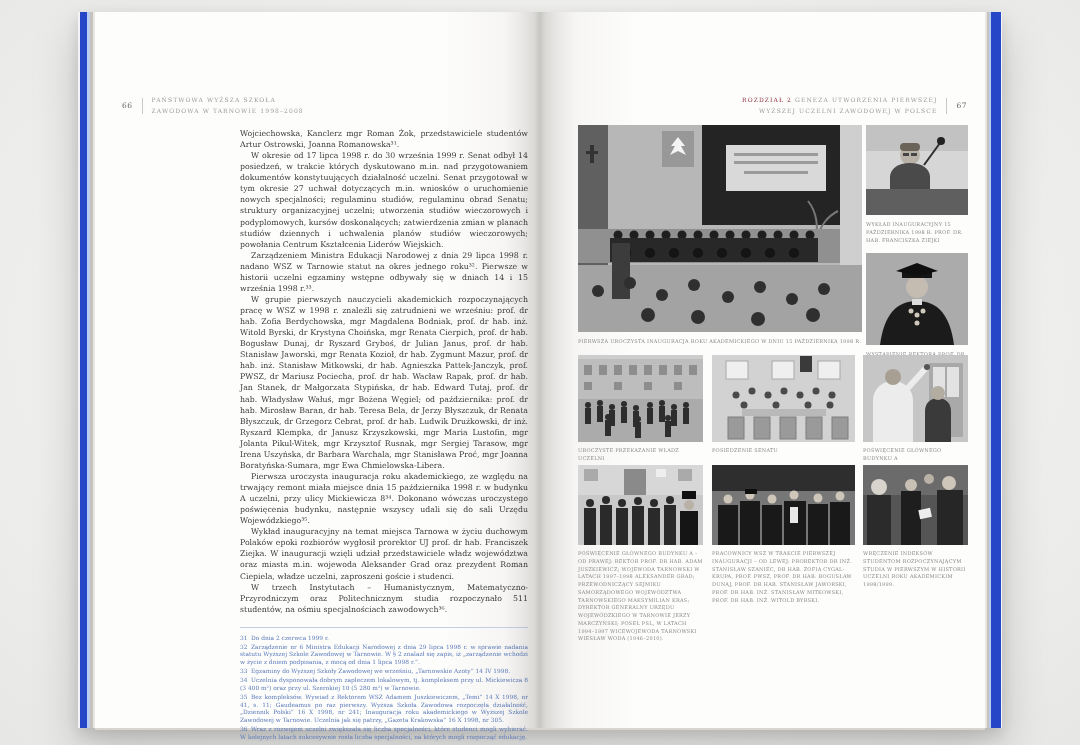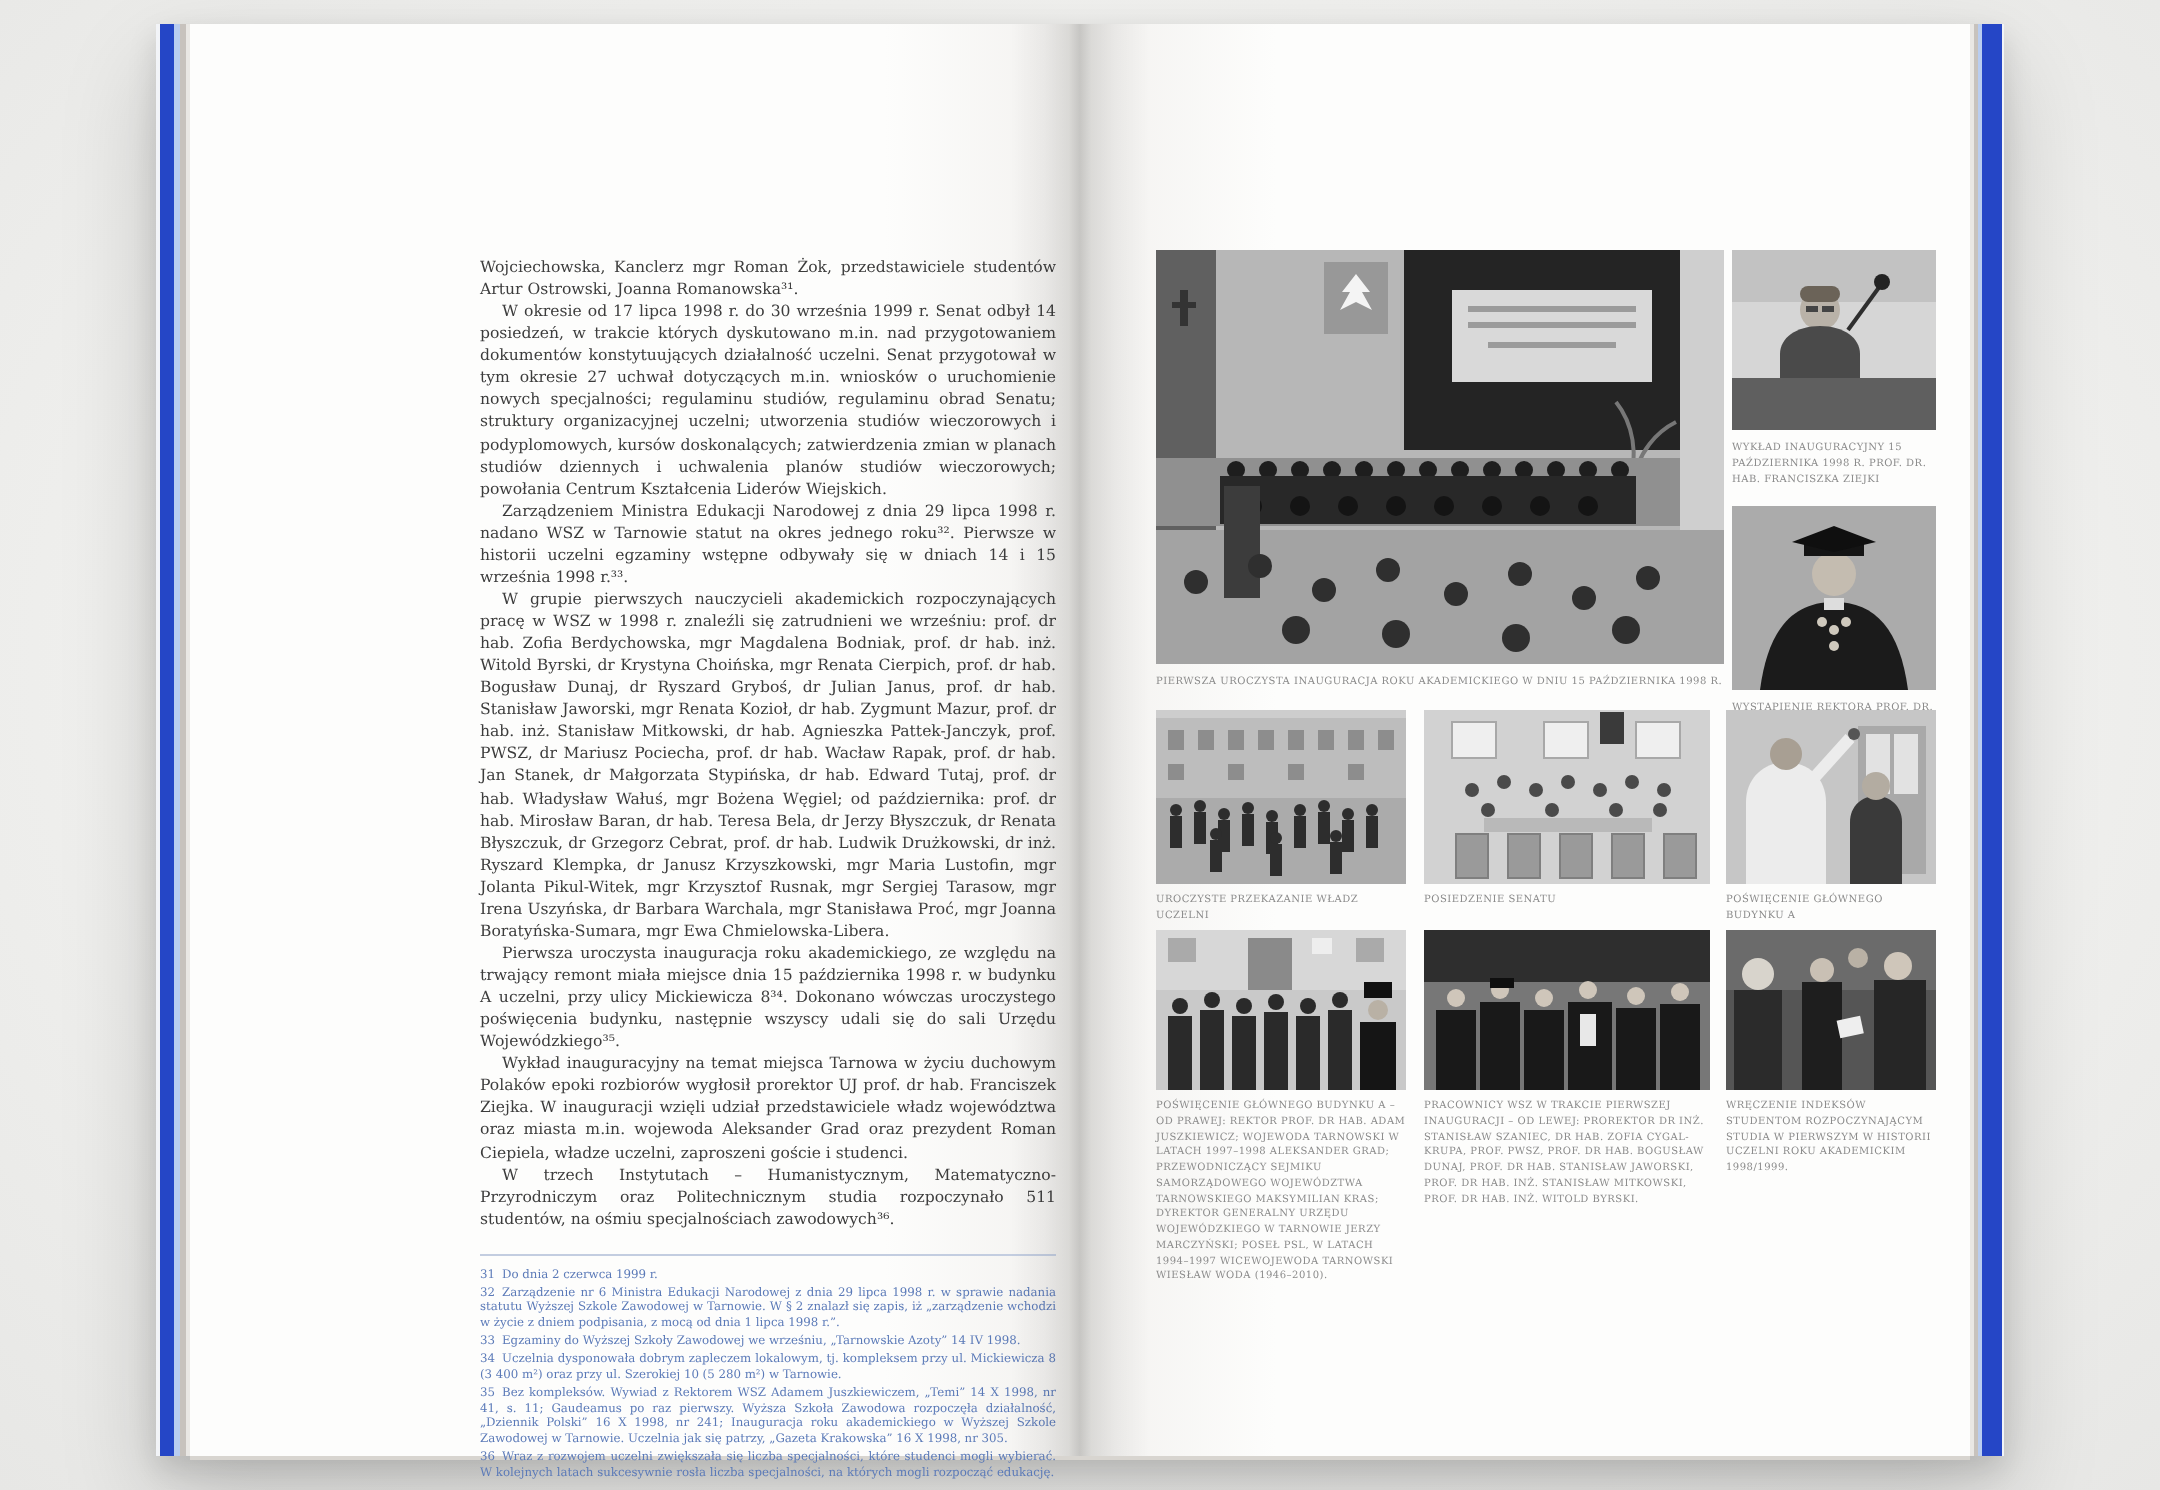--- a/index.html
+++ b/index.html
@@ -60,20 +60,28 @@
 </head>
 <body>
 
 <div class="scene">
   <div class="book">
     <div class="cover-edge left"></div>
 
     <div class="pages">
 
       <div class="page left">
+        <div class="runhead l">
+          <span class="pgnum">66</span>
+          <span class="rh-div"></span>
+          <span class="rh-titles">
+            <span>PAŃSTWOWA WYŻSZA SZKOŁA</span><br>
+            <span>ZAWODOWA W TARNOWIE 1998–2008</span>
+          </span>
+        </div>
 
         <div class="body-col">
           <p>Wojciechowska, Kanclerz mgr Roman Żok, przedstawiciele studentów Artur Ostrowski, Joanna Romanowska³¹.</p>
           <p class="ind">W okresie od 17 lipca 1998 r. do 30 września 1999 r. Senat odbył 14 posiedzeń, w trakcie których dyskutowano m.in. nad przygotowaniem dokumentów konstytuujących działalność uczelni. Senat przygotował w tym okresie 27 uchwał dotyczących m.in. wniosków o uruchomienie nowych specjalności; regulaminu studiów, regulaminu obrad Senatu; struktury organizacyjnej uczelni; utworzenia studiów wieczorowych i podyplomowych, kursów doskonalących; zatwierdzenia zmian w planach studiów dziennych i uchwalenia planów studiów wieczorowych; powołania Centrum Kształcenia Liderów Wiejskich.</p>
           <p class="ind">Zarządzeniem Ministra Edukacji Narodowej z dnia 29 lipca 1998 r. nadano WSZ w Tarnowie statut na okres jednego roku³². Pierwsze w historii uczelni egzaminy wstępne odbywały się w dniach 14 i 15 września 1998 r.³³.</p>
           <p class="ind">W grupie pierwszych nauczycieli akademickich rozpoczynających pracę w WSZ w 1998 r. znaleźli się zatrudnieni we wrześniu: prof. dr hab. Zofia Berdychowska, mgr Magdalena Bodniak, prof. dr hab. inż. Witold Byrski, dr Krystyna Choińska, mgr Renata Cierpich, prof. dr hab. Bogusław Dunaj, dr Ryszard Gryboś, dr Julian Janus, prof. dr hab. Stanisław Jaworski, mgr Renata Kozioł, dr hab. Zygmunt Mazur, prof. dr hab. inż. Stanisław Mitkowski, dr hab. Agnieszka Pattek-Janczyk, prof. PWSZ, dr Mariusz Pociecha, prof. dr hab. Wacław Rapak, prof. dr hab. Jan Stanek, dr Małgorzata Stypińska, dr hab. Edward Tutaj, prof. dr hab. Władysław Wałuś, mgr Bożena Węgiel; od października: prof. dr hab. Mirosław Baran, dr hab. Teresa Bela, dr Jerzy Błyszczuk, dr Renata Błyszczuk, dr Grzegorz Cebrat, prof. dr hab. Ludwik Drużkowski, dr inż. Ryszard Klempka, dr Janusz Krzyszkowski, mgr Maria Lustofin, mgr Jolanta Pikul-Witek, mgr Krzysztof Rusnak, mgr Sergiej Tarasow, mgr Irena Uszyńska, dr Barbara Warchala, mgr Stanisława Proć, mgr Joanna Boratyńska-Sumara, mgr Ewa Chmielowska-Libera.</p>
           <p class="ind">Pierwsza uroczysta inauguracja roku akademickiego, ze względu na trwający remont miała miejsce dnia 15 października 1998 r. w budynku A uczelni, przy ulicy Mickiewicza 8³⁴. Dokonano wówczas uroczystego poświęcenia budynku, następnie wszyscy udali się do sali Urzędu Wojewódzkiego³⁵.</p>
           <p class="ind">Wykład inauguracyjny na temat miejsca Tarnowa w życiu duchowym Polaków epoki rozbiorów wygłosił prorektor UJ prof. dr hab. Franciszek Ziejka. W inauguracji wzięli udział przedstawiciele władz województwa oraz miasta m.in. wojewoda Aleksander Grad oraz prezydent Roman Ciepiela, władze uczelni, zaproszeni goście i studenci.</p>
           <p class="ind">W trzech Instytutach – Humanistycznym, Matematyczno-Przyrodniczym oraz Politechnicznym studia rozpoczynało 511 studentów, na ośmiu specjalnościach zawodowych³⁶.</p>
 
@@ -83,20 +91,28 @@
             <div class="fn"><span class="num">32</span><span>Zarządzenie nr 6 Ministra Edukacji Narodowej z dnia 29 lipca 1998 r. w sprawie nadania statutu Wyższej Szkole Zawodowej w Tarnowie. W § 2 znalazł się zapis, iż „zarządzenie wchodzi w życie z dniem podpisania, z mocą od dnia 1 lipca 1998 r.”.</span></div>
             <div class="fn"><span class="num">33</span><span>Egzaminy do Wyższej Szkoły Zawodowej we wrześniu, „Tarnowskie Azoty” 14 IV 1998.</span></div>
             <div class="fn"><span class="num">34</span><span>Uczelnia dysponowała dobrym zapleczem lokalowym, tj. kompleksem przy ul. Mickiewicza 8 (3 400 m²) oraz przy ul. Szerokiej 10 (5 280 m²) w Tarnowie.</span></div>
             <div class="fn"><span class="num">35</span><span>Bez kompleksów. Wywiad z Rektorem WSZ Adamem Juszkiewiczem, „Temi” 14 X 1998, nr 41, s. 11; Gaudeamus po raz pierwszy. Wyższa Szkoła Zawodowa rozpoczęła działalność, „Dziennik Polski” 16 X 1998, nr 241; Inauguracja roku akademickiego w Wyższej Szkole Zawodowej w Tarnowie. Uczelnia jak się patrzy, „Gazeta Krakowska” 16 X 1998, nr 305.</span></div>
             <div class="fn"><span class="num">36</span><span>Wraz z rozwojem uczelni zwiększała się liczba specjalności, które studenci mogli wybierać. W kolejnych latach sukcesywnie rosła liczba specjalności, na których mogli rozpocząć edukację.</span></div>
           </div>
         </div>
       </div>
 
       <div class="page right">
+        <div class="runhead r">
+          <span class="rh-titles right">
+            <span class="chapter-red">ROZDZIAŁ 2</span><span> GENEZA UTWORZENIA PIERWSZEJ</span><br>
+            <span>WYŻSZEJ UCZELNI ZAWODOWEJ W POLSCE</span>
+          </span>
+          <span class="rh-div"></span>
+          <span class="pgnum">67</span>
+        </div>
 
         <div class="photo-board">
 
           <div class="ph" style="left:0;top:0;width:284px;height:207px;">
             <svg viewBox="0 0 284 207" preserveAspectRatio="none">
               <rect width="284" height="207" fill="#b7b7b7"></rect>
               <rect x="0" y="0" width="30" height="140" fill="#606060"></rect>
               <rect x="12" y="20" width="4" height="18" fill="#333"></rect>
                 <rect x="8" y="26" width="12" height="3" fill="#333"></rect>
               <rect x="84" y="6" width="32" height="36" fill="#989898"></rect>

